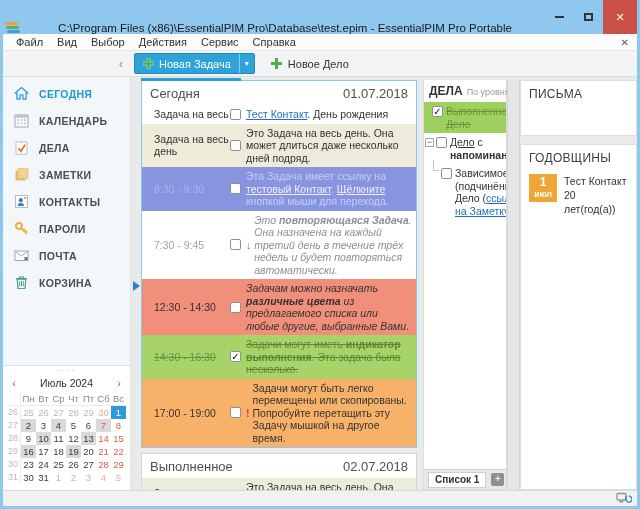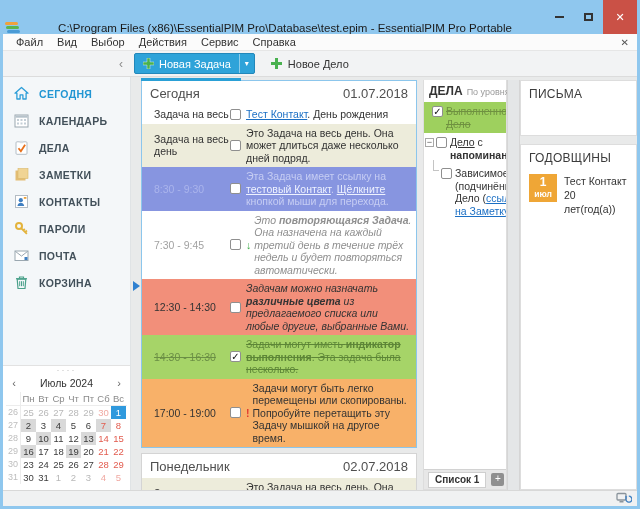--- a/index.html
+++ b/index.html
@@ -402,21 +402,21 @@
             <div class="task-row row-orange">
     <span class="t-time">17:00 - 19:00</span>
     <span class="checkbox"></span>
     <span class="t-marker mk-pri">!</span>
     <span class="t-text"><span>Задачи могут быть легко перемещены или скопированы. Попробуйте перетащить эту Задачу мышкой на другое время.</span></span>
   </div>
           </div>
   </div>
         <div class="panel">
     <div class="sec-head">
-      <span class="sec-title">Понедельник</span>
+      <span class="sec-title">Выполненное</span>
       <span class="sec-date">02.07.2018</span>
     </div>
     <div class="sec-rows">
             <div class="task-row row-beige">
     <span class="t-time">Задача на весь день</span>
     <span class="checkbox"></span>
 
     <span class="t-text"><span>Это Задача на весь день. Она может длиться даже несколько дней подряд.</span></span>
   </div>
           </div>

